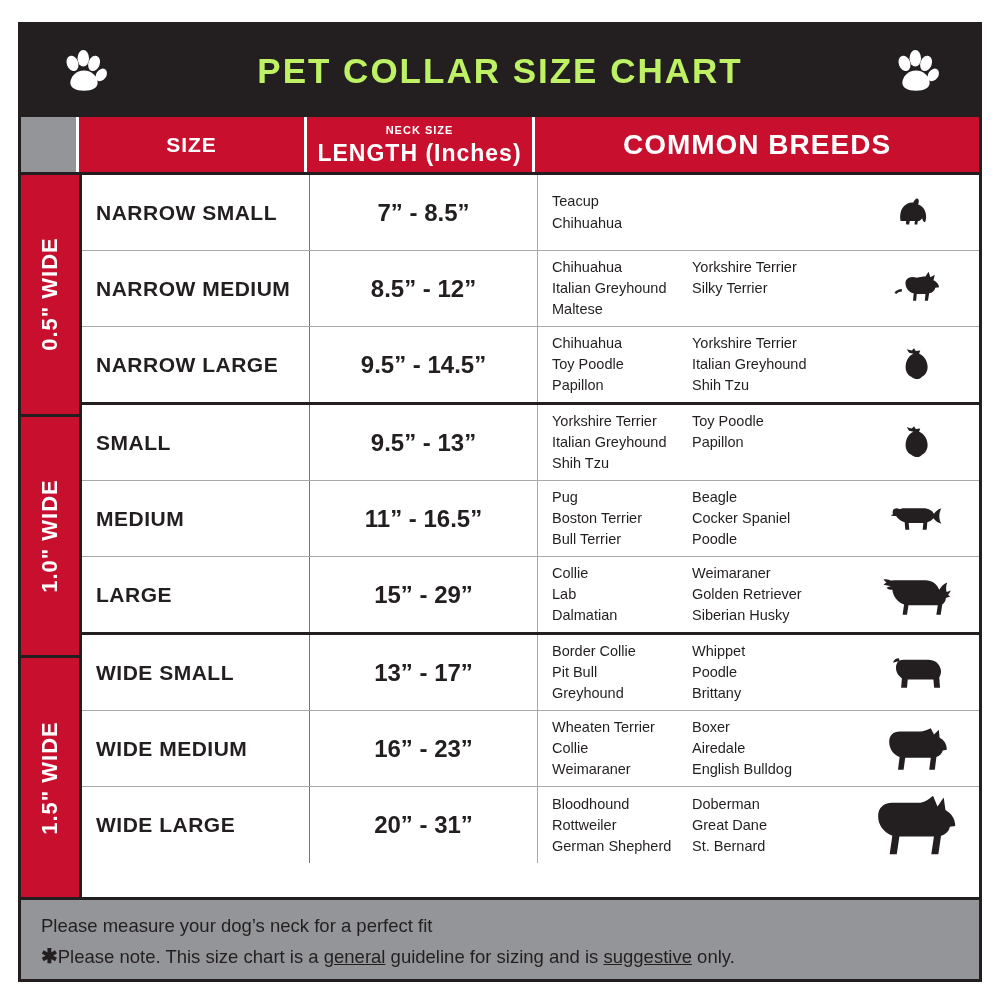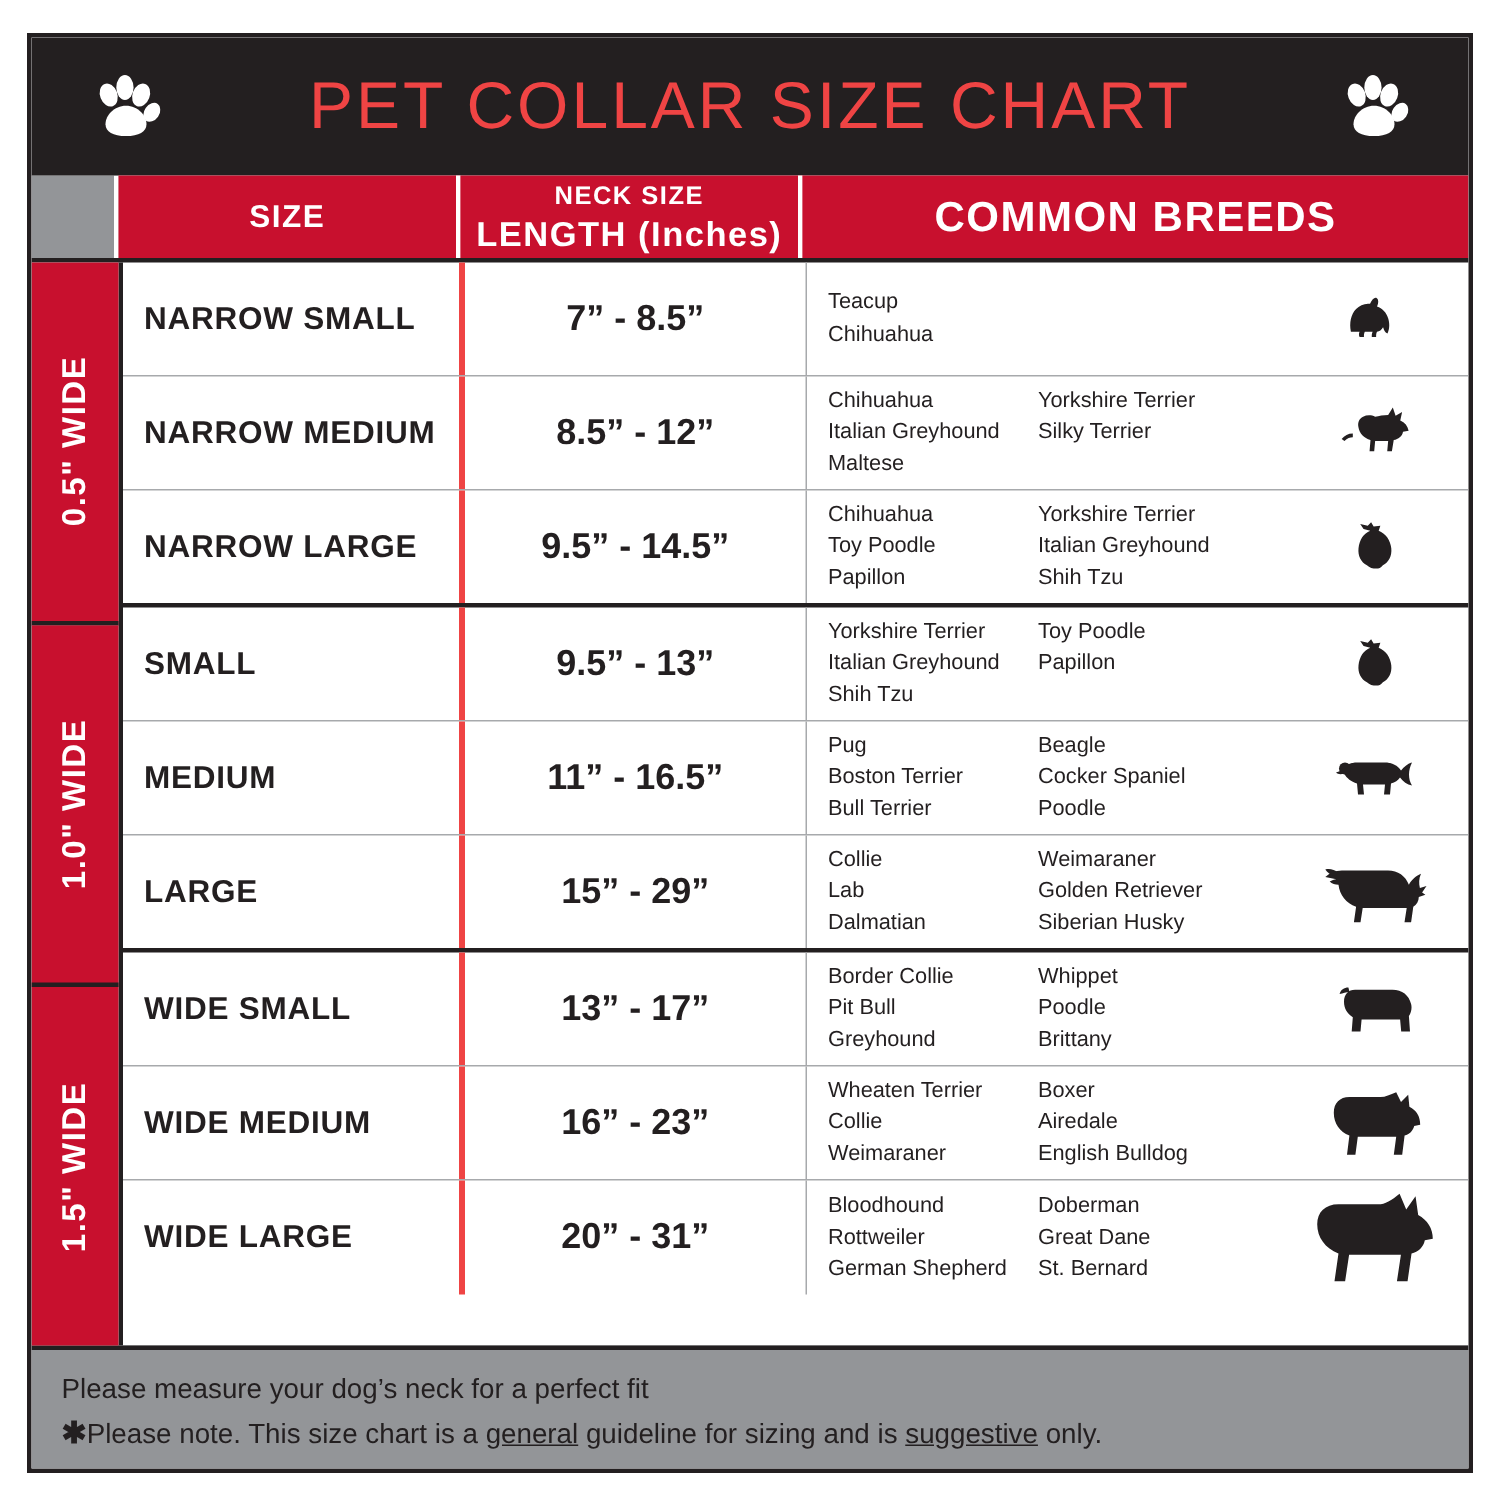--- a/index.html
+++ b/index.html
@@ -24,23 +24,23 @@
 
   
   .header {
     background: #231f20;
     height: 92px;
     display: flex; align-items: center; justify-content: center;
     position: relative;
     flex: 0 0 92px;
   }
   .header-title {
-    color: #ef4444;
-    font-size: 44px;
-    font-weight: normal;
+    color: #bef264;
+    font-size: 35px;
+    font-weight: bold;
     letter-spacing: 2px;
   }
   .paw {
     position: absolute;
     width: 46px; height: 46px;
   }
   .paw.left  { left: 40px;  top: 24px; }
   .paw.right { right: 40px; top: 24px; }
 
   
@@ -61,21 +61,21 @@
     display: flex; align-items: center; justify-content: center;
     font-weight: bold;
     letter-spacing: 1px;
     border-right: 3px solid #ffffff;
     position: relative;
   }
   .ch-cell:last-child { border-right: none; }
   .ch-size   { width: 228px; font-size: 21px; }
   .ch-length { width: 228px; font-size: 23px; flex-direction: column; line-height: 1; }
   .ch-length .sub {
-    font-size: 17px; letter-spacing: 1px; font-weight: bold;
+    font-size: 11px; letter-spacing: 1px; font-weight: bold;
     margin-bottom: 6px;
   }
   .ch-breeds { flex: 1; font-size: 28px; }
 
   
   .body { display: flex; flex: 1 1 auto; }
   .widthcol {
     width: 58px;
     display: flex; flex-direction: column;
     flex: 0 0 58px;
@@ -106,21 +106,21 @@
   .row.last { border-bottom: none; }
 
   .c-size {
     width: 228px;
     display: flex; align-items: center;
     padding-left: 14px;
     font-size: 21px;
     font-weight: bold;
     color: #231f20;
     letter-spacing: 0.5px;
-    border-right: 4px solid #ef4444;
+    border-right: 1px solid #ef4444;
   }
   .c-length {
     width: 228px;
     display: flex; align-items: center; justify-content: center;
     font-size: 24px;
     font-weight: bold;
     color: #231f20;
     border-right: 1px solid #a7a9ac;
   }
   .c-breeds {

